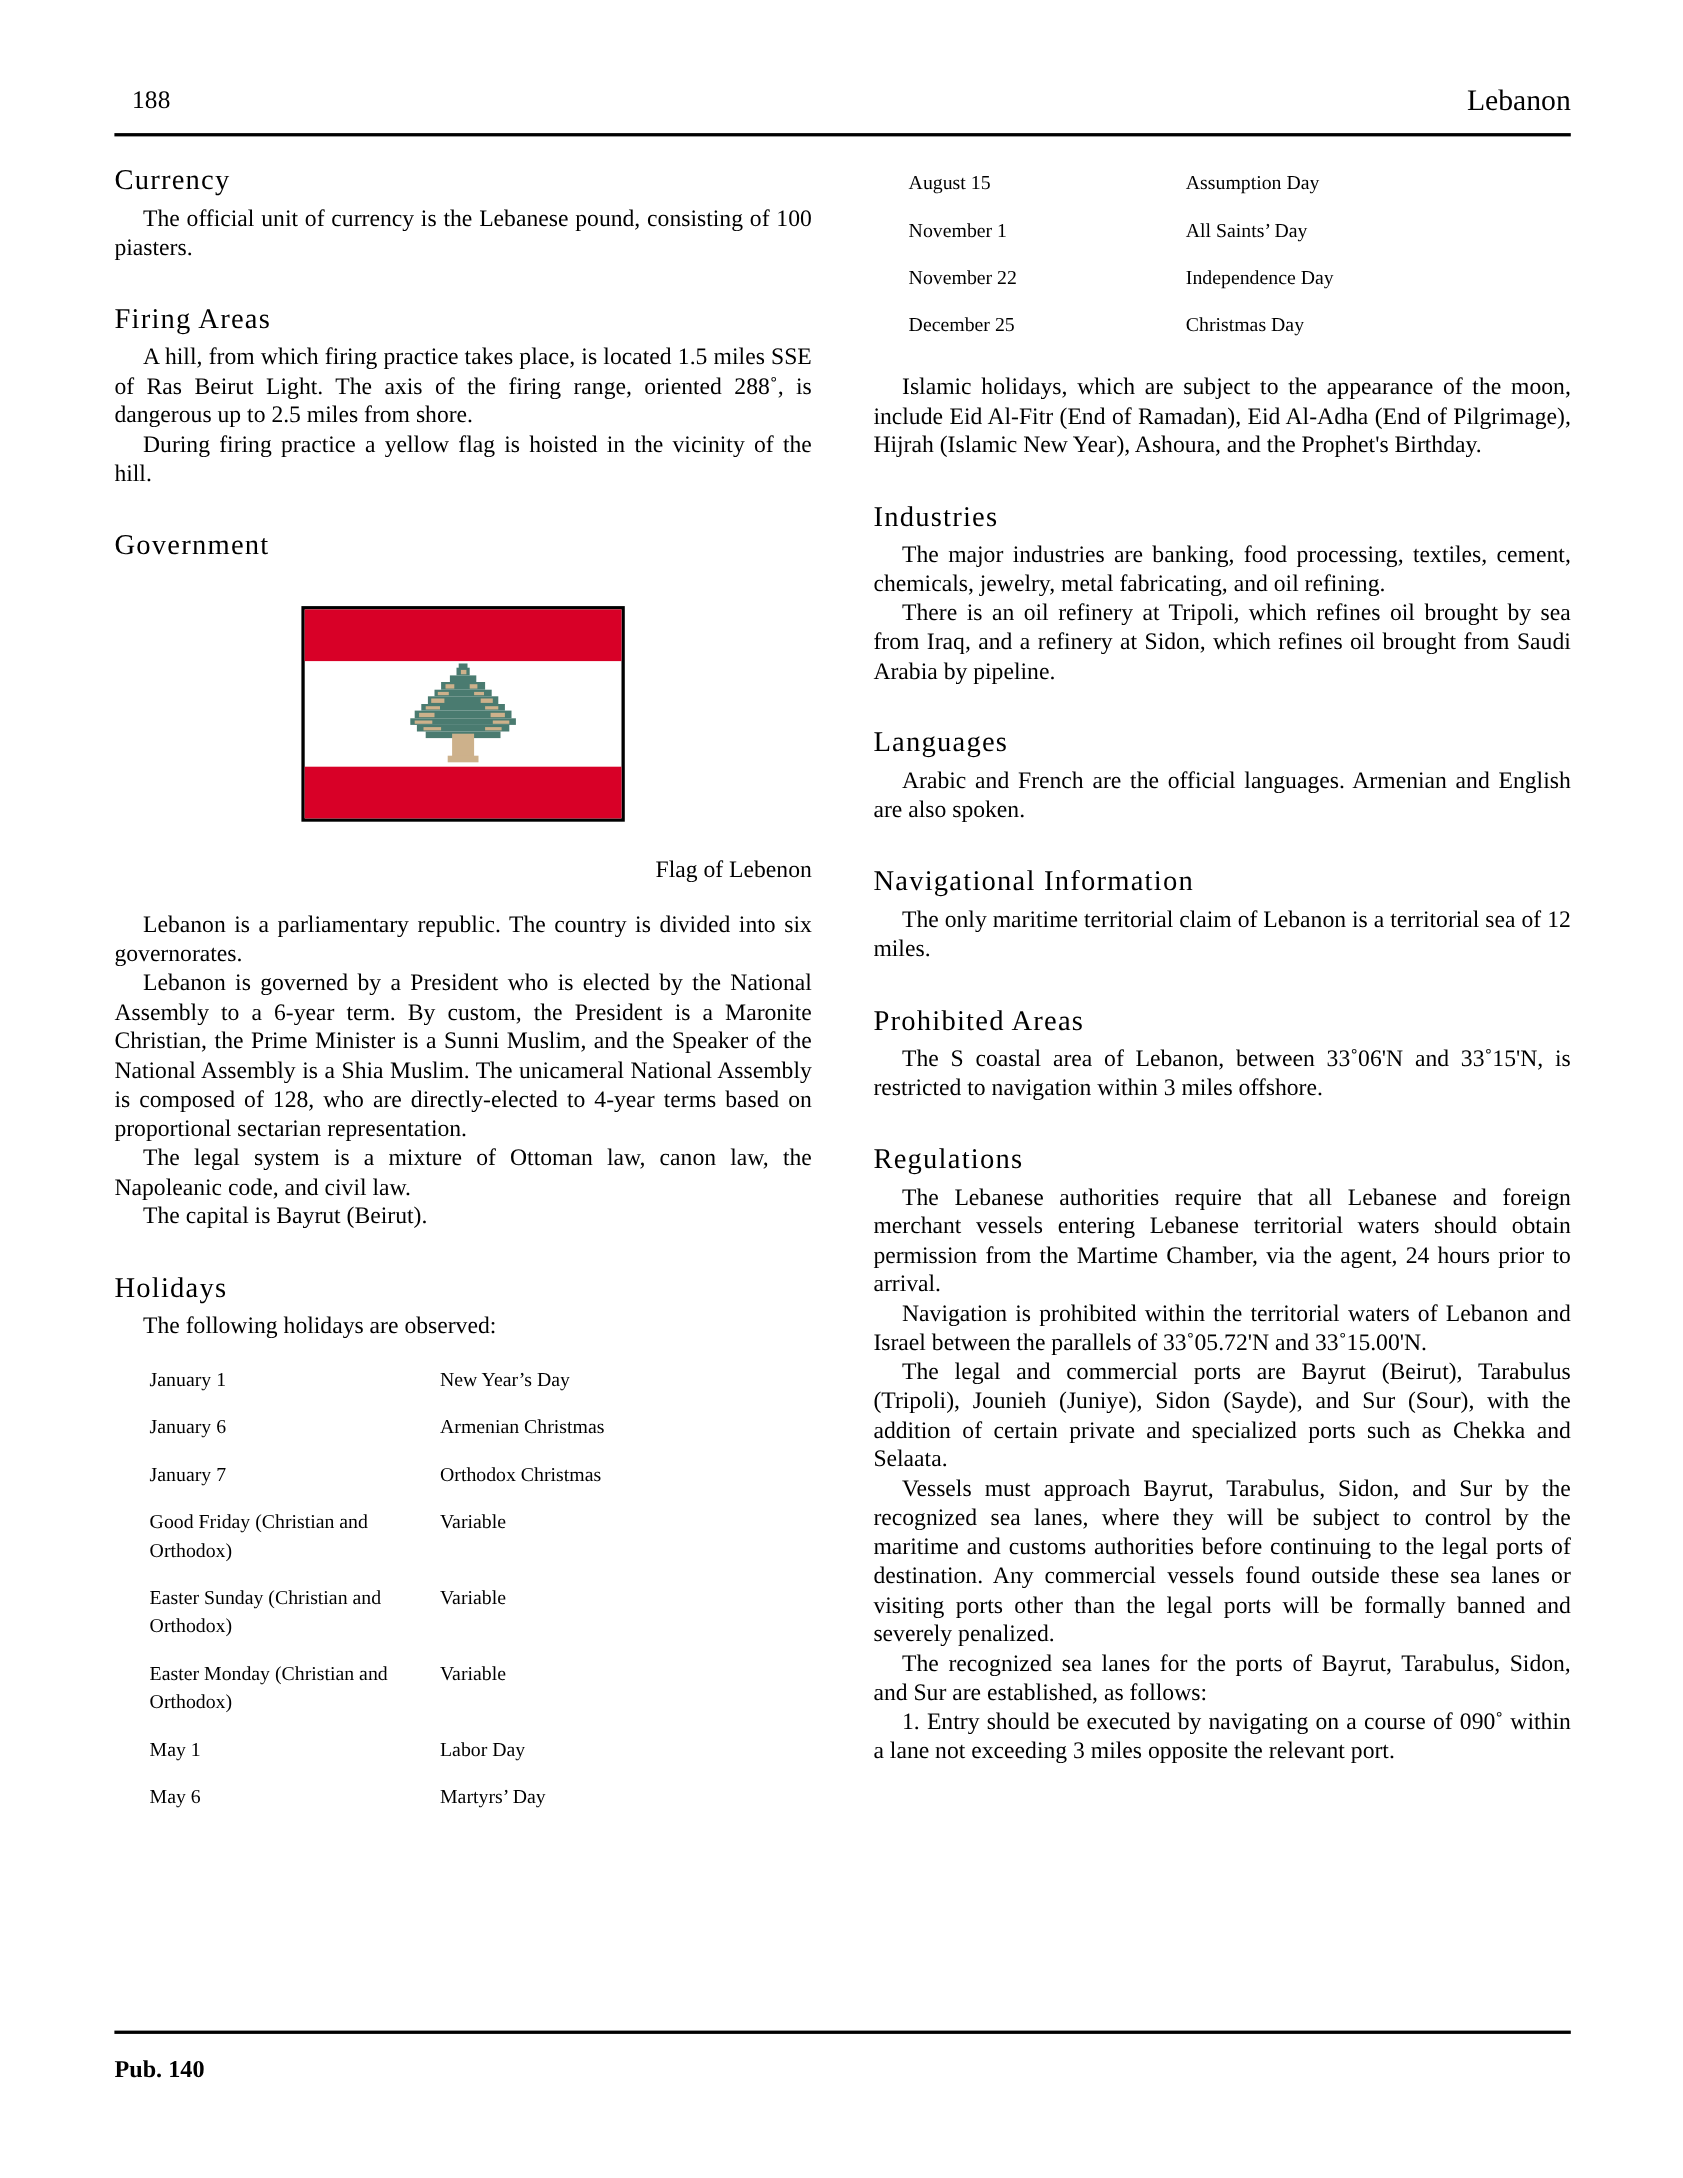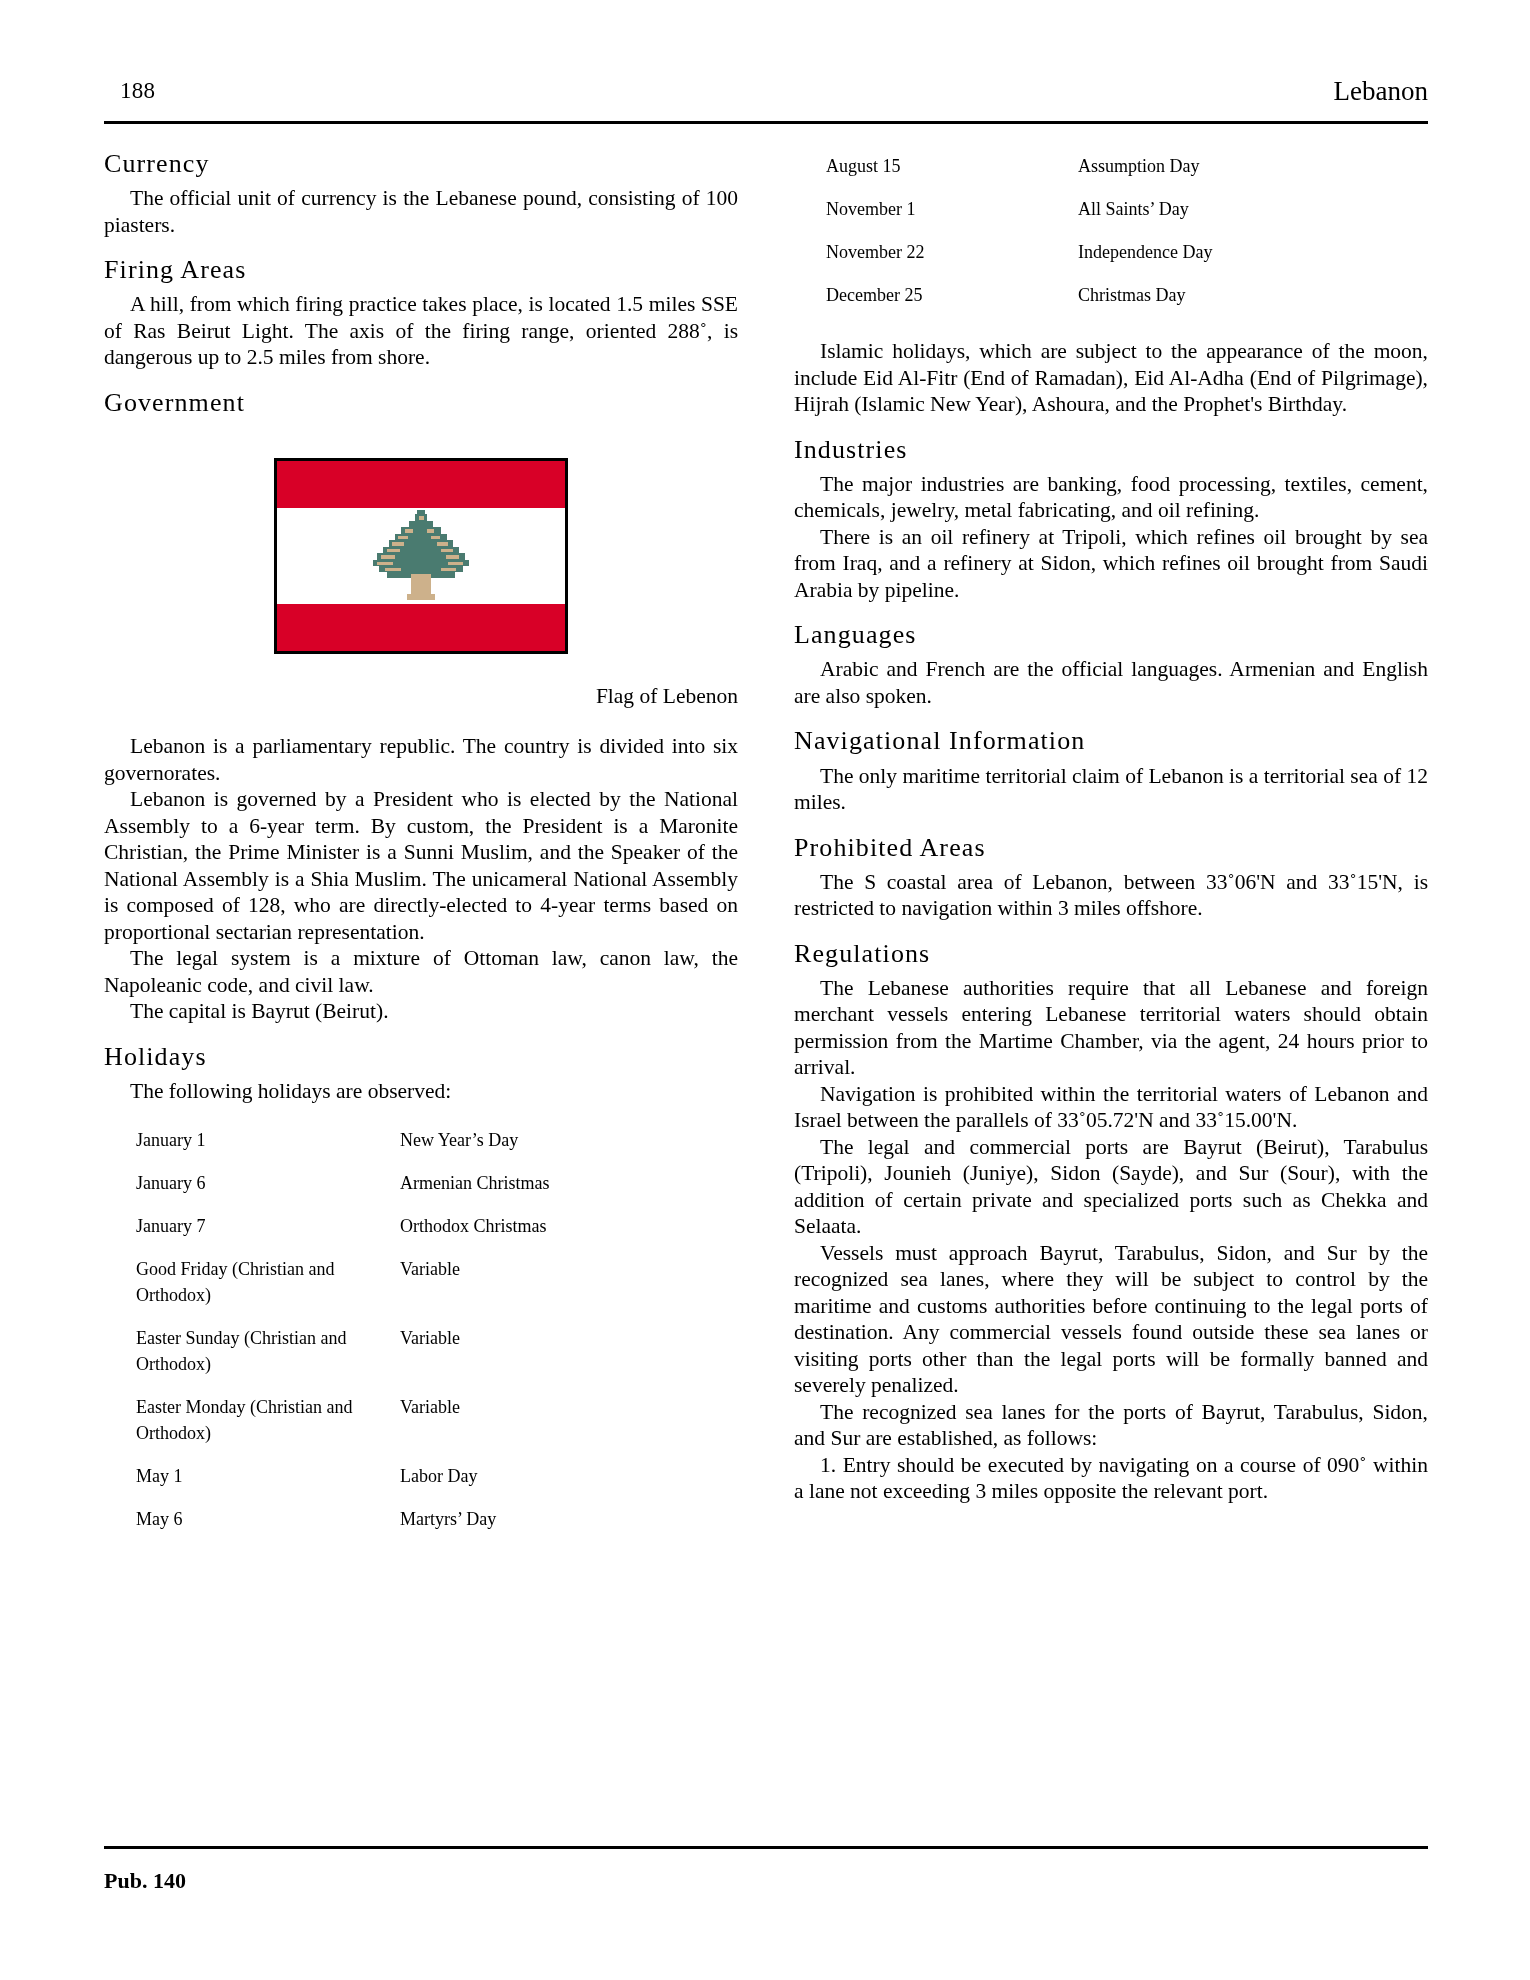--- a/index.html
+++ b/index.html
@@ -78,21 +78,21 @@
   .col-left  { left: 104px; }
   .col-right { left: 794px; }
 
   h2.sec {
     font-size: 26px;
     font-weight: normal;
     margin: 0 0 6px 0;
     letter-spacing: 1.1px;
     line-height: 1.2;
   }
-  .sec.spaced-before { margin-top: 16px; }
+  .sec.spaced-before { margin-top: 36px; }
 
   p.body {
     font-size: 21.5px;
     line-height: 26.5px;
     margin: 0;
     text-align: justify;
     text-indent: 26px;
     hyphens: none;
   }
 
@@ -165,20 +165,21 @@
   </div>
   <div class="rule-top"></div>
 
   <div class="col col-left">
 
     <h2 class="sec">Currency</h2>
     <p class="body">The official unit of currency is the Lebanese pound, consisting of 100 piasters.</p>
 
     <h2 class="sec spaced-before">Firing Areas</h2>
     <p class="body">A hill, from which firing practice takes place, is located 1.5 miles SSE of Ras Beirut Light. The axis of the firing range, oriented 288˚, is dangerous up to 2.5 miles from shore.</p>
+    <p class="body">During firing practice a yellow flag is hoisted in the vicinity of the hill.</p>
 
     <h2 class="sec spaced-before">Government</h2>
 
     <div class="figure">
       <div class="flag">
         <div class="band-top"></div>
         <div class="band-bottom"></div>
         <svg class="cedar" viewBox="0 0 100 92">
           <g fill="#4a7b70">
             <rect x="44" y="4" width="12" height="7"></rect>

